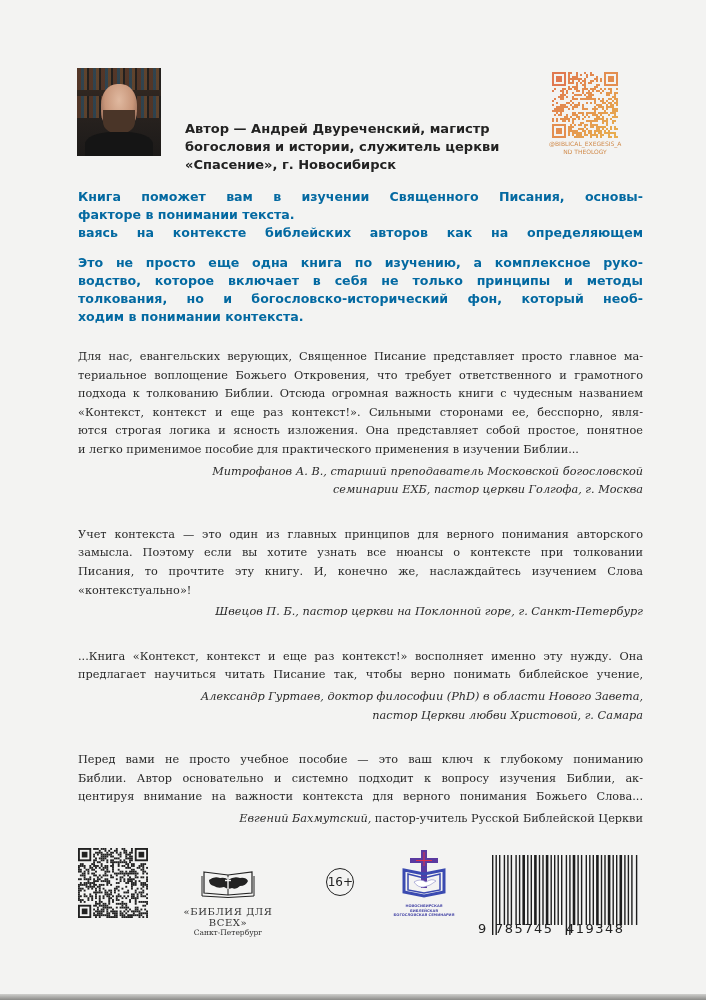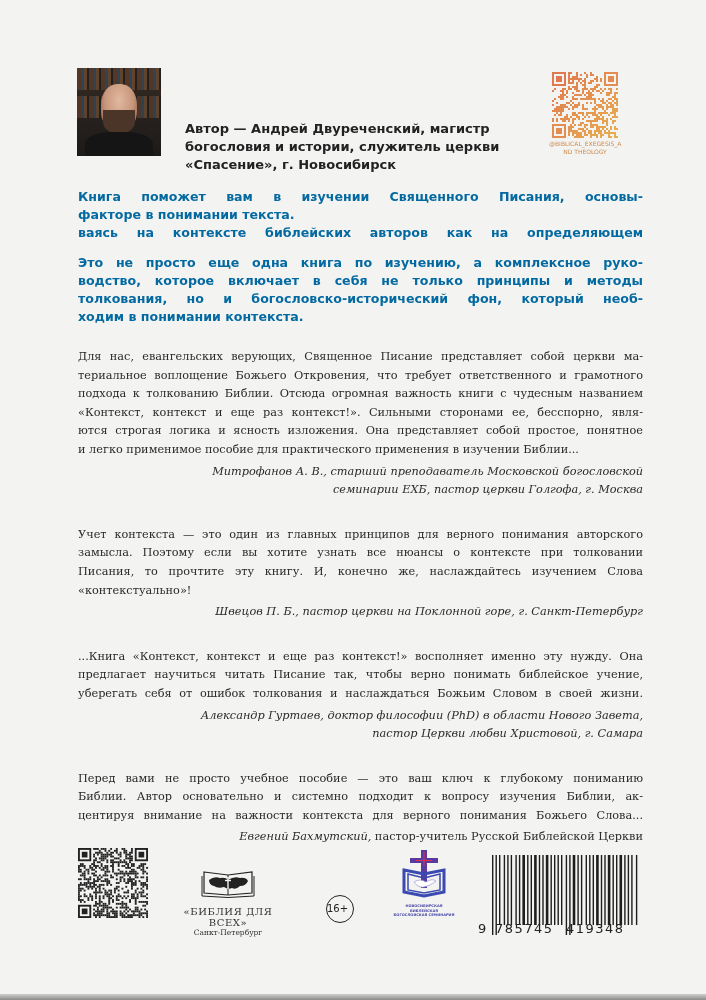--- a/index.html
+++ b/index.html
@@ -68,22 +68,22 @@
 
     
     .footer { position: absolute; left: 0; top: 840px; width: 706px; height: 100px; }
     .qr-footer { position: absolute; left: 78px; top: 8px; }
     .publisher { position: absolute; left: 168px; top: 28px; width: 120px; text-align: center; }
     .publisher-name { font-size: 10px; letter-spacing: .6px; color: #333; margin-top: 4px; }
     .publisher-city { font-size: 7.5px; color: #333; }
     .age-rating {
       position: absolute; left: 326px; top: 28px; width: 26px; height: 26px;
       border: 1.5px solid #222; border-radius: 50%;
-      font-family: "DejaVu Sans", sans-serif; font-size: 10px; line-height: 26px;
-      text-align: left; color: #222; margin-top: 27px;
+      font-family: "DejaVu Sans", sans-serif; font-size: 12px; line-height: 26px;
+      text-align: right; color: #222;
     }
     .seminary-logo { position: absolute; left: 391px; top: 8px; width: 66px; text-align: center; }
     .seminary-caption { font-family: "DejaVu Sans", sans-serif; font-size: 3.6px; line-height: 4.5px; color: #4a4aa8; font-weight: bold; }
     .barcode { position: absolute; left: 478px; top: 15px; width: 160px; }
     .barcode svg { display: block; }
     .barcode-digits { font-family: "DejaVu Sans", sans-serif; font-size: 13px; color: #222; position: relative; height: 16px; margin-top: -14px; }
     .barcode-digits span { position: absolute; top: 0; }
   </style>
 </head>
 <body>
@@ -547,21 +547,21 @@
     <span class="line">Это не просто еще одна книга по изучению, а комплексное руко-</span>
     <span class="line">водство, которое включает в себя не только принципы и методы</span>
     <span class="line">толкования, но и богословско-исторический фон, который необ-</span>
     <span class="line last">ходим в понимании контекста.</span>
   </p>
 </div>
 
 <div class="reviews">
   <div class="review">
     <div class="body">
-      <span class="line">Для нас, евангельских верующих, Священное Писание представляет собой церкви ма-</span>
+      <span class="line">Для нас, евангельских верующих, Священное Писание представляет просто главное ма-</span>
       <span class="line">териальное воплощение Божьего Откровения, что требует ответственного и грамотного</span>
       <span class="line">подхода к толкованию Библии. Отсюда огромная важность книги с чудесным названием</span>
       <span class="line">«Контекст, контекст и еще раз контекст!». Сильными сторонами ее, бесспорно, явля-</span>
       <span class="line">ются строгая логика и ясность изложения. Она представляет собой простое, понятное</span>
       <span class="line last">и легко применимое пособие для практического применения в изучении Библии...</span>
     </div>
     <div class="attr">
       <span class="line">Митрофанов А. В., старший преподаватель Московской богословской</span>
       <span class="line">семинарии ЕХБ, пастор церкви Голгофа, г. Москва</span>
     </div>
@@ -576,21 +576,20 @@
     </div>
     <div class="attr">
       <span class="line">Швецов П. Б., пастор церкви на Поклонной горе, г. Санкт-Петербург</span>
     </div>
   </div>
 
   <div class="review" style="margin-top:26px">
     <div class="body">
       <span class="line">...Книга «Контекст, контекст и еще раз контекст!» восполняет именно эту нужду. Она</span>
       <span class="line">предлагает научиться читать Писание так, чтобы верно понимать библейское учение,</span>
-      <span class="line">уберегать себя от ошибок толкования и наслаждаться Божьим Словом в своей жизни.</span>
     </div>
     <div class="attr">
       <span class="line">Александр Гуртаев, доктор философии (PhD) в области Нового Завета,</span>
       <span class="line">пастор Церкви любви Христовой, г. Самара</span>
     </div>
   </div>
 
   <div class="review" style="margin-top:26px">
     <div class="body">
       <span class="line">Перед вами не просто учебное пособие — это ваш ключ к глубокому пониманию</span>

